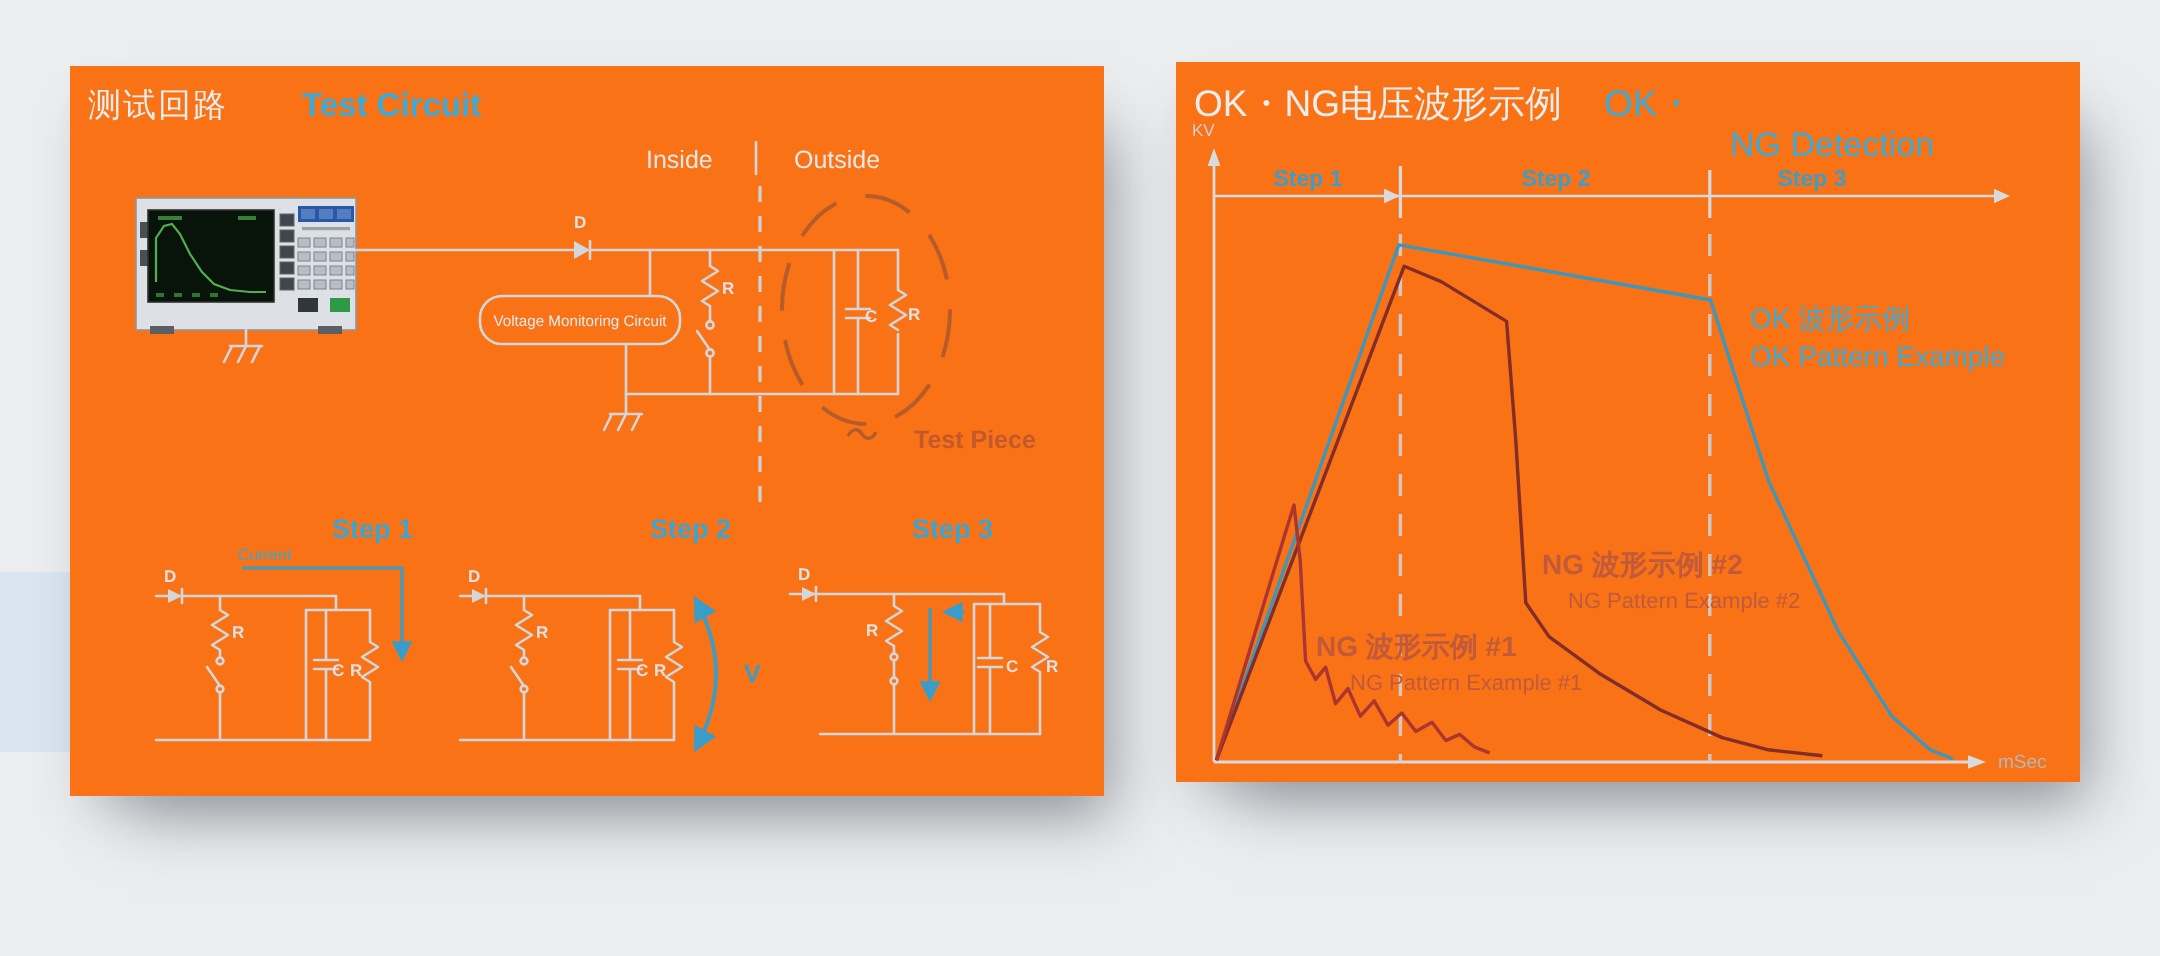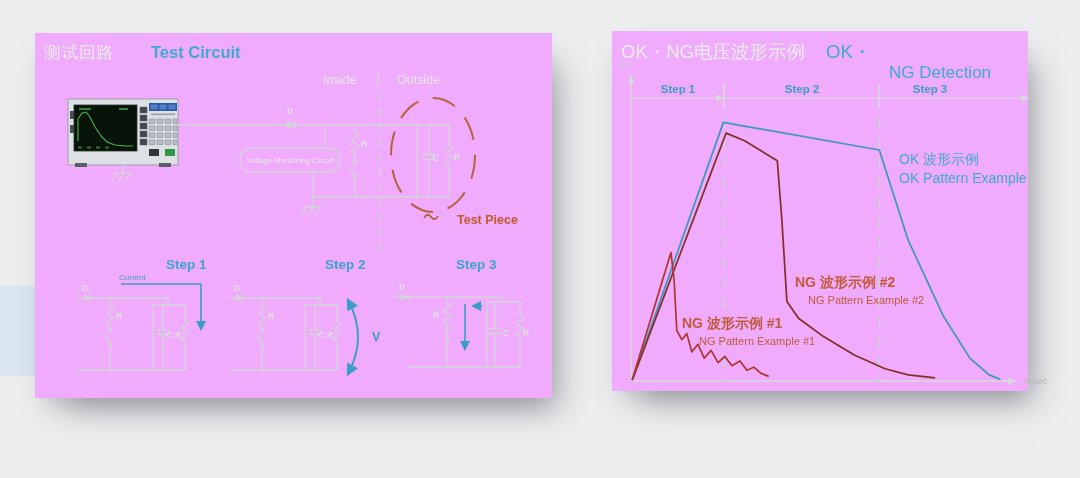--- a/index.html
+++ b/index.html
@@ -6,25 +6,25 @@
   body{
     width:1080px;height:478px;overflow:hidden;position:relative;
     background:#ecedee;
     font-family:"Liberation Sans","DejaVu Sans",sans-serif;
   }
   .accent-rect{
     position:absolute;left:0;top:286px;width:90px;height:90px;
     background:#d9e5f1;
   }
   .panel{
-    position:absolute;background:#f0abfc;
+    position:absolute;background:#f97316;
     box-shadow:18px 22px 30px -12px rgba(105,110,120,.55), 0 14px 22px -8px rgba(120,125,135,.35);
   }
   .panel.left{left:35px;top:33px;width:517px;height:365px;}
-  .panel.right{left:612px;top:31px;width:416px;height:360px;}
+  .panel.right{left:588px;top:31px;width:452px;height:360px;}
   svg{display:block;}
   svg text{font-family:"Liberation Sans","DejaVu Sans",sans-serif;}
 
   
   .ttl-zh{fill:#eceded;font-size:16.5px;letter-spacing:1px;}
   .ttl-en{fill:#3fa9d4;font-size:16.5px;font-weight:bold;}
   .lbl{fill:#e6e7e9;font-size:12.5px;}
   .wire{stroke:#d4d6d9;stroke-width:1.3;fill:none;stroke-linecap:round;stroke-linejoin:round;}
   .wire-f{fill:#d4d6d9;stroke:none;}
   .dash-sep{stroke:#cfd2d6;stroke-width:1.6;stroke-dasharray:8 7;fill:none;}

